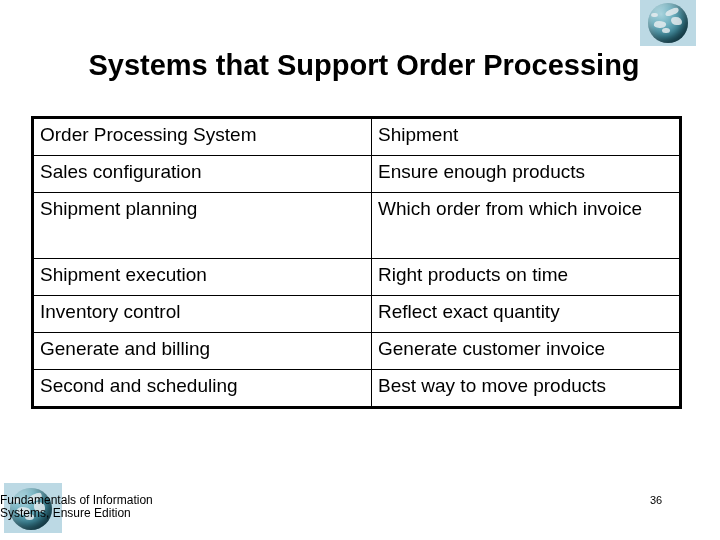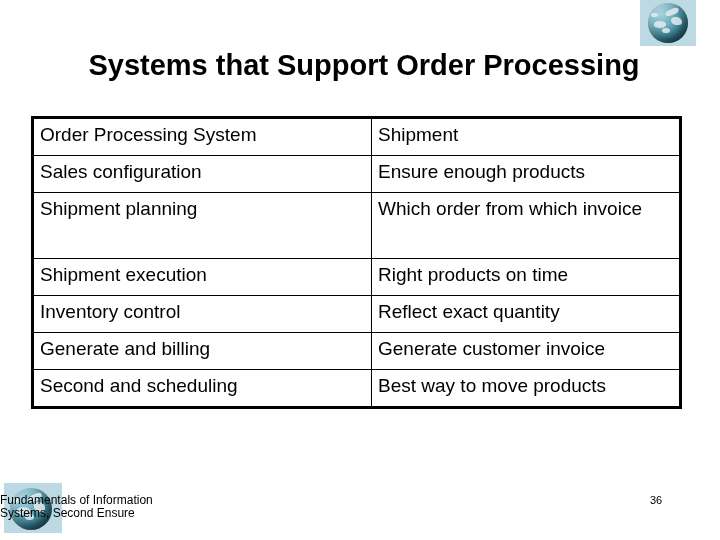--- a/index.html
+++ b/index.html
@@ -192,15 +192,15 @@
         <i class="l2"></i>
         <i class="l3"></i>
         <i class="l4"></i>
         <i class="l5"></i>
     </div>
   </div>
 </div>
 
 <div class="footer-center">
   <div>Fundamentals of Information</div>
-  <div>Systems, Second Ensure</div>
+  <div>Systems, Ensure Edition</div>
 </div>
 <div class="footer-page">36</div>
 
 </body></html>

